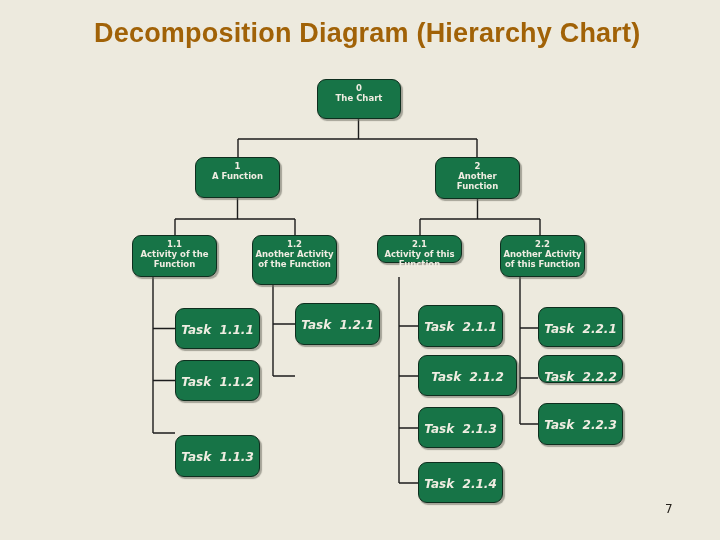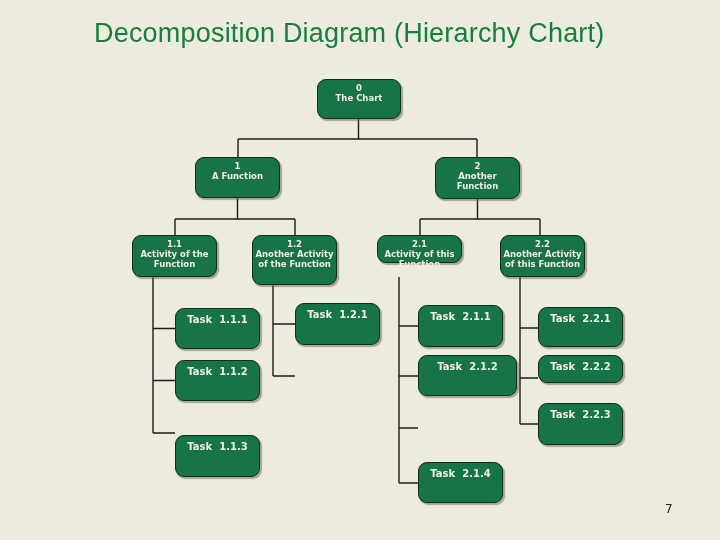--- a/index.html
+++ b/index.html
@@ -13,23 +13,23 @@
     background: #EDEADE;
     overflow: hidden;
     font-family: "Liberation Sans", sans-serif;
   }
   .title {
     position: absolute;
     left: 94px;
     top: 18px;
     margin: 0;
     font-size: 27px;
-    font-weight: 400;
+    font-weight: 700;
     letter-spacing: 0.2px;
-    color: #15803d;
+    color: #a16207;
     white-space: nowrap;
     font-family: "Liberation Sans", sans-serif;
   }
   .connectors {
     position: absolute;
     left: 0;
     top: 0;
     pointer-events: none;
   }
   .node {
@@ -44,22 +44,23 @@
     font-family: "DejaVu Sans", sans-serif;
     font-weight: bold;
     font-size: 8.5px;
     line-height: 10px;
     padding-top: 3px;
   }
   .node .bl {
     white-space: nowrap;
   }
   .node.task {
-    padding-top: 6px;
-    font-size: 10px;
+    padding-top: 16px;
+    font-size: 12px;
+    font-style: italic;
   }
   .page-num {
     position: absolute;
     left: 665px;
     top: 502px;
     font-size: 12px;
     color: #26221C;
     font-family: "DejaVu Sans", sans-serif;
   }
 </style>
@@ -129,20 +130,23 @@
   <div class="node task" style="left:295px;top:303px;width:85px;height:42px">
     <div class="bl">Task&nbsp;&nbsp;1.2.1</div>
   </div>
 
   <div class="node task" style="left:418px;top:305px;width:85px;height:42px">
     <div class="bl">Task&nbsp;&nbsp;2.1.1</div>
   </div>
   <div class="node task" style="left:418px;top:355px;width:99px;height:41px">
     <div class="bl">Task&nbsp;&nbsp;2.1.2</div>
   </div>
+  <div class="node task" style="left:418px;top:407px;width:85px;height:41px">
+    <div class="bl">Task&nbsp;&nbsp;2.1.3</div>
+  </div>
   <div class="node task" style="left:418px;top:462px;width:85px;height:41px">
     <div class="bl">Task&nbsp;&nbsp;2.1.4</div>
   </div>
 
   <div class="node task" style="left:538px;top:307px;width:85px;height:40px">
     <div class="bl">Task&nbsp;&nbsp;2.2.1</div>
   </div>
   <div class="node task" style="left:538px;top:355px;width:85px;height:28px">
     <div class="bl">Task&nbsp;&nbsp;2.2.2</div>
   </div>

